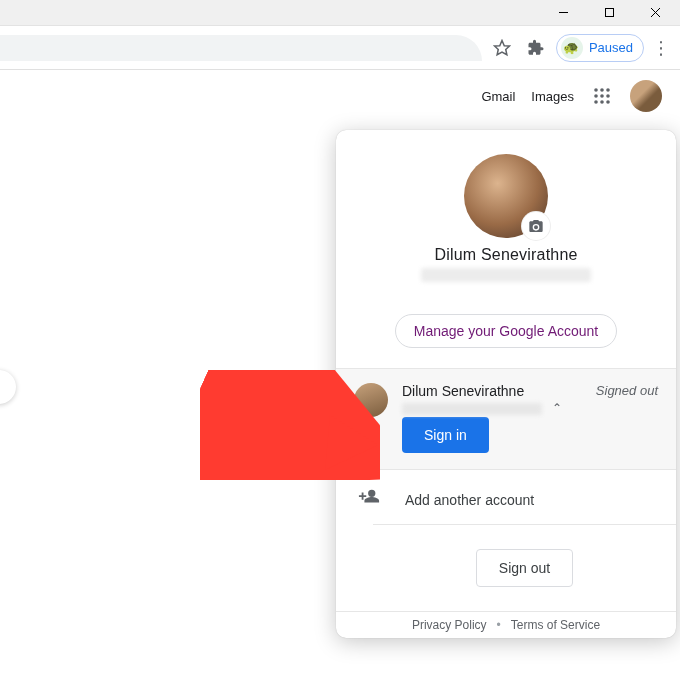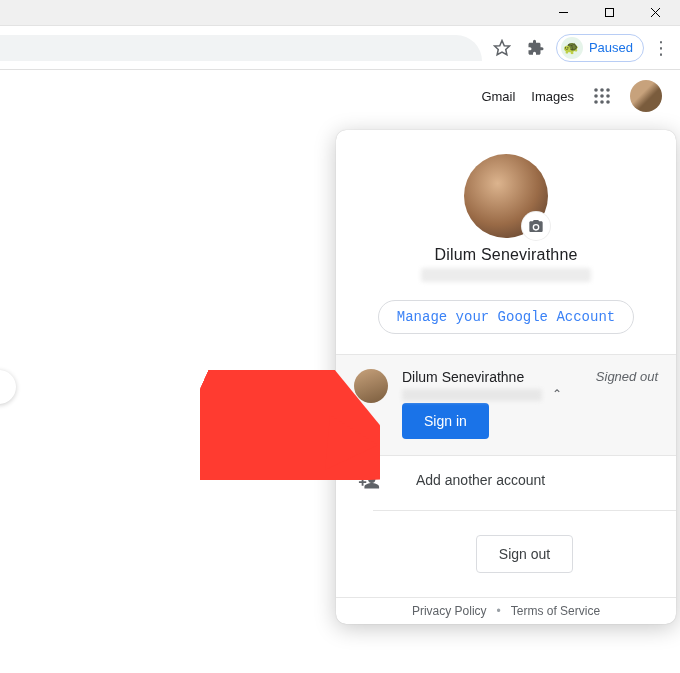--- a/index.html
+++ b/index.html
@@ -25,36 +25,36 @@
   .avatar-sm { width:32px; height:32px; border-radius:50%; background:linear-gradient(135deg,#c7a27c 40%,#7a5c3d 60%); cursor:pointer; overflow:hidden; display:flex; align-items:center; justify-content:center; }
 
   
   .account-pop { position:absolute; top:130px; right:4px; width:340px; background:#fff; border-radius:10px; box-shadow:0 4px 22px rgba(0,0,0,0.22), 0 0 1px rgba(0,0,0,0.25); overflow:hidden; }
   .pop-main { text-align:center; padding:24px 20px 20px; }
   .pop-avatar-wrap { width:84px; height:84px; margin:0 auto 8px; position:relative; }
   .pop-avatar { width:84px; height:84px; border-radius:50%; background:radial-gradient(circle at 40% 35%, #dcb48e 0%, #9a6b47 55%, #4a3326 100%); }
   .camera-badge { position:absolute; bottom:-2px; right:-2px; width:28px; height:28px; border-radius:50%; background:#fff; display:flex; align-items:center; justify-content:center; color:#5f6368; box-shadow:0 0 0 1px #eee; cursor:pointer; }
   .pop-name { font-size:16px; color:#202124; margin-top:8px; font-weight:500; letter-spacing:0.2px; }
   .pop-email { margin-top:4px; height:14px; width:170px; margin-left:auto; margin-right:auto; background:#ececec; filter:blur(2px); border-radius:3px; }
-  .manage-btn { display:inline-block; margin-top:18px; border:1px solid #dadce0; border-radius:20px; padding:8px 18px; font-size:14px; color:#3b82f6; cursor:pointer;font-family:Liberation Mono, monospace; }
+  .manage-btn { display:inline-block; margin-top:32px; border:1px solid #dadce0; border-radius:20px; padding:8px 18px; font-size:14px; color:#701a75; cursor:pointer; }
 
   .pop-section { border-top:1px solid #e6e6e6; }
   .other-account { background:#f7f7f7; padding:14px 18px 16px; }
   .oa-row { display:flex; align-items:flex-start; gap:14px; }
   .oa-avatar { width:34px; height:34px; border-radius:50%; background:linear-gradient(160deg,#c7a27c,#7a5c3d); flex-shrink:0; }
   .oa-mid { flex:1; }
   .oa-name { font-size:14px; color:#202124; }
   .oa-email { margin-top:2px; height:12px; width:140px; background:#e7e7e7; filter:blur(2px); border-radius:3px; }
   .oa-caret { color:#5f6368; font-size:12px; cursor:pointer; padding:2px 4px; }
   .oa-status { font-size:13px; font-style:italic; color:#5f6368; white-space:nowrap; }
   .oa-btns { display:flex; gap:1px; padding-left:48px; }
   .btn-primary { background:#1a73e8; color:#fff; border:none; border-radius:4px; padding:10px 22px; font-size:14px; cursor:pointer; }
   .btn-secondary { background:#fff; color:#3c4043; border:1px solid #dadce0; border-radius:4px; padding:10px 22px; font-size:14px; cursor:pointer; }
 
-  .add-account { display:flex; align-items:flex-start; gap:32px; padding:16px 18px; font-size:14px; color:#3c4043; cursor:pointer; }
+  .add-account { display:flex; align-items:flex-end; gap:21px; padding:16px 18px; font-size:14px; color:#3c4043; cursor:pointer; }
   .add-account .ico { color:#5f6368; width:30px; display:flex; justify-content:center; }
 
   .signout-wrap { padding:24px; display:flex; justify-content:center; border-top:1px solid #e6e6e6;margin-left:37px; }
 
   .pop-footer { border-top:1px solid #e6e6e6; padding:6px 8px; display:flex; justify-content:center; gap:10px; font-size:12px; color:#5f6368; }
   .pop-footer .dot { color:#9aa0a6; }
   .pop-footer span[data-bind] { cursor:pointer; }
 
   
   .arrow { position:absolute; top:370px; left:200px; pointer-events:none; }

